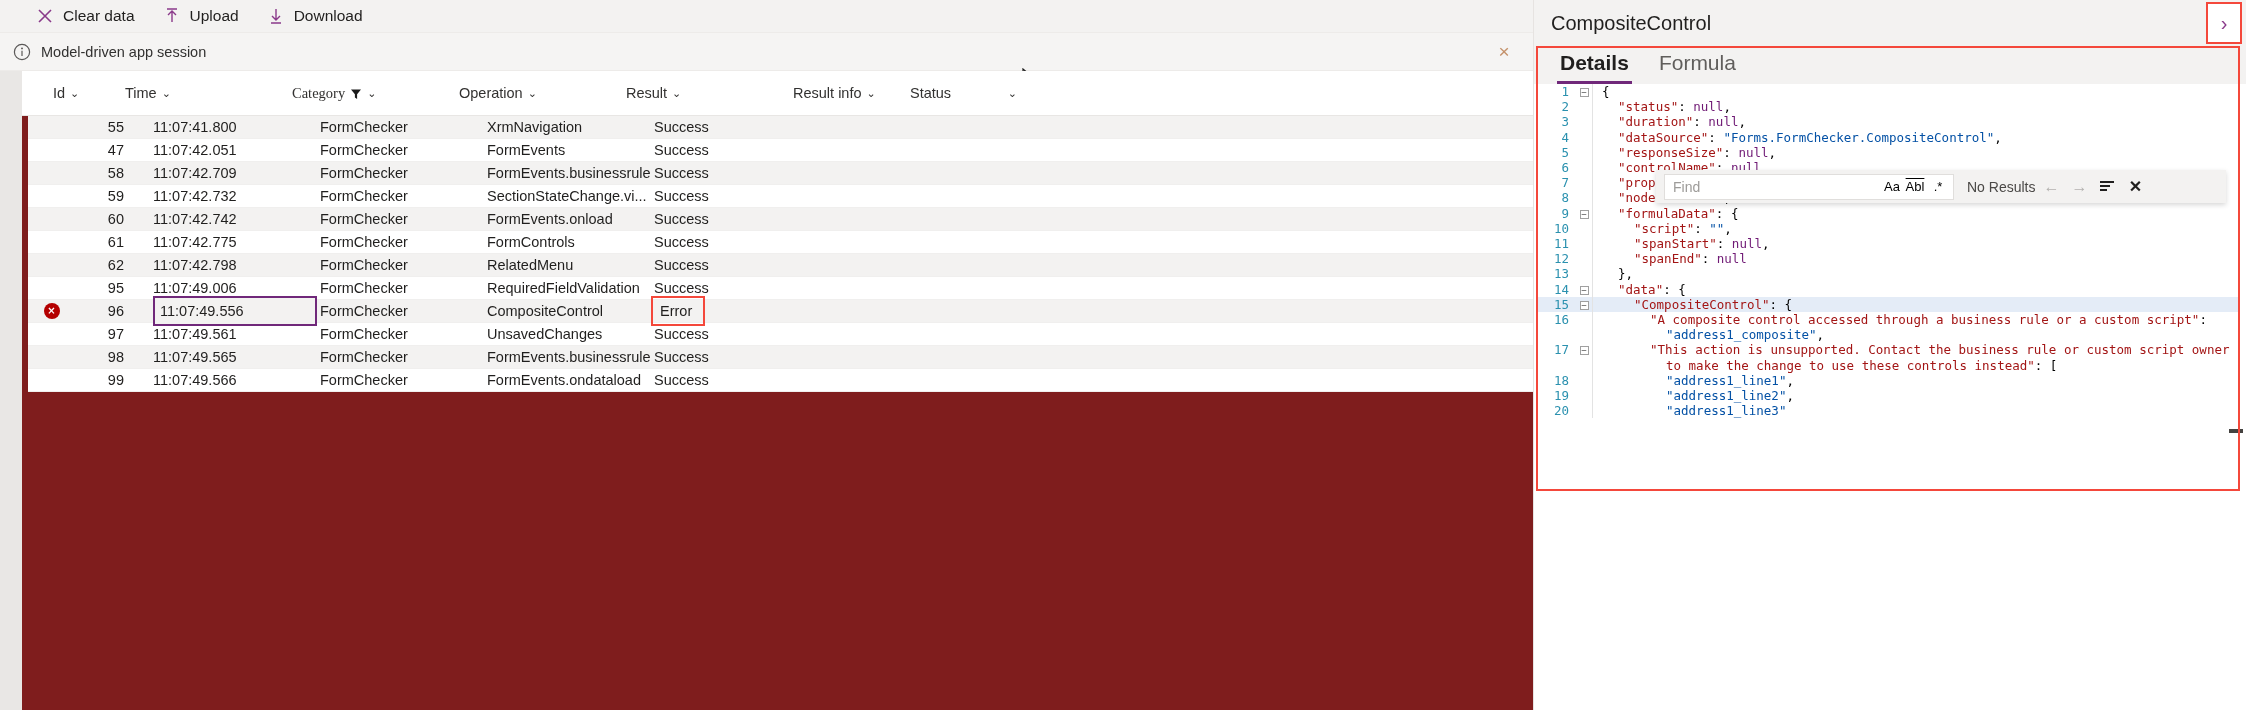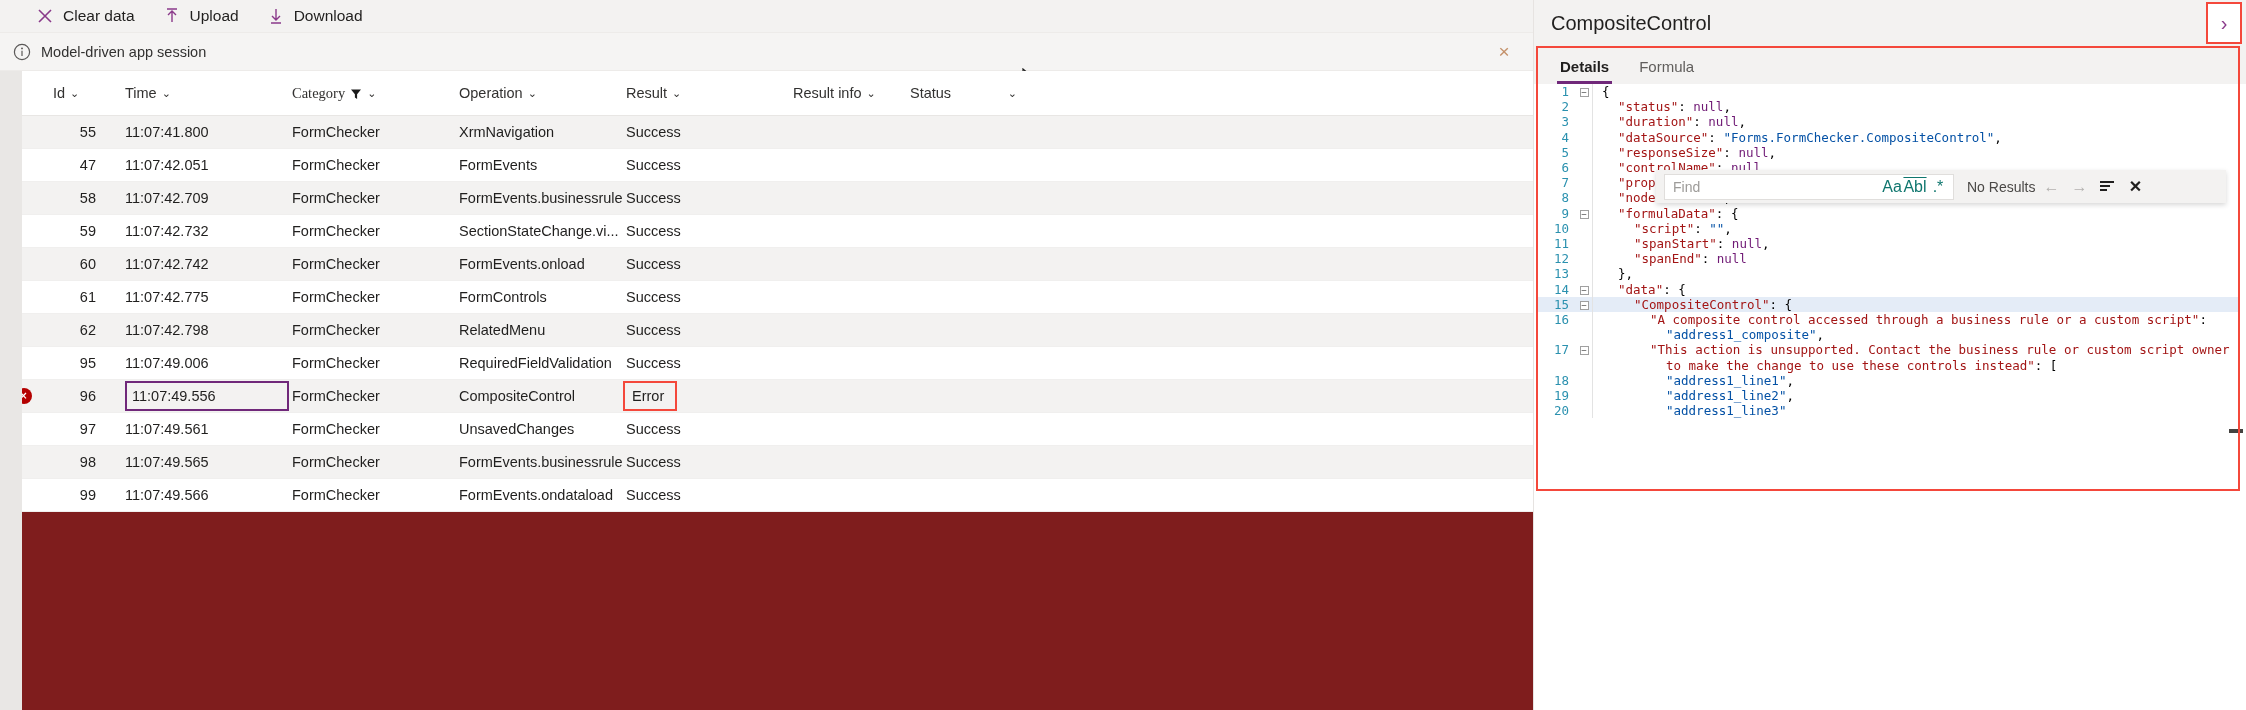--- a/index.html
+++ b/index.html
@@ -87,24 +87,25 @@
   #grid-head .c-ico   { }
   #grid-head .c-id    { padding-left: 6px; }
   #grid-head .c-time  { padding-left: 3px; }
   #grid-head .c-cat   { padding-left: 3px; font-family: Liberation Serif, serif; }
   #grid-head .c-op    { padding-left: 3px; }
   #grid-head .c-res   { padding-left: 3px; }
   #grid-head .c-rinfo { padding-left: 3px; }
   #grid-head .c-stat  { padding-left: 3px; justify-content: space-between; }
 
   .grow {
-    height: 33px; display: flex; align-items: center;
+    height: 23px; display: flex; align-items: center;
     border-bottom: 1px solid #f0efee;
     font-size: 14.5px; color: #201f1e;
     background: #ffffff;
+    margin-left: 28px;
   }
   .grow.alt { background: #f3f2f1; }
   .grow .cell { display: flex; align-items: center; height: 100%; white-space: nowrap; }
   .grow .c-ico { justify-content: center; }
   .grow .c-id  { justify-content: flex-end; padding-right: 26px; }
   .grow .c-time { padding-left: 3px; }
   .grow .c-cat  { padding-left: 3px; }
   .grow .c-op   { padding-left: 3px; }
   .grow .c-res  { padding-left: 3px; }
 
@@ -162,21 +163,21 @@
     border: 2.5px solid #f4483b;
     pointer-events: none; z-index: 30;
   }
 
   #tabs {
     height: 38px; background: #f3f2f1;
     display: flex; align-items: flex-end;
     padding-left: 14px; gap: 6px;
   }
   .tab {
-    font-size: 15px; color: #605e5c;
+    font-size: 21px; color: #605e5c;
     padding: 0 12px 9px 12px;
     position: relative;
   }
   .tab.active { color: #201f1e; font-weight: bold; }
   .tab.active::after {
     content: ""; position: absolute; left: 9px; right: 9px; bottom: 0;
     height: 3px; background: #70287a;
   }
 
   
@@ -195,21 +196,21 @@
   }
   #find-input {
     border: none; outline: none; flex: 1;
     font-family: "Liberation Sans", sans-serif;
     font-size: 14px; color: #201f1e; background: transparent;
   }
   #find-input::placeholder { color: #9d9b99; }
   .find-tog {
     width: 22px; height: 22px; display: flex;
     align-items: center; justify-content: center;
-    font-size: 16px; color: #0f766e; margin-left: 1px;
+    font-size: 13px; color: #000000; margin-left: 1px;
   }
   .find-tog.boxed { border: 1px solid transparent; }
   #find-status { font-size: 14px; color: #4a4846; margin-left: 13px; white-space: nowrap; }
   .find-nav {
     width: 24px; height: 24px; display: flex;
     align-items: center; justify-content: center;
     color: #b3b1af; font-size: 16px; margin-left: 4px;
   }
   .find-nav.dark { color: #201f1e; font-weight: bold; }
 

